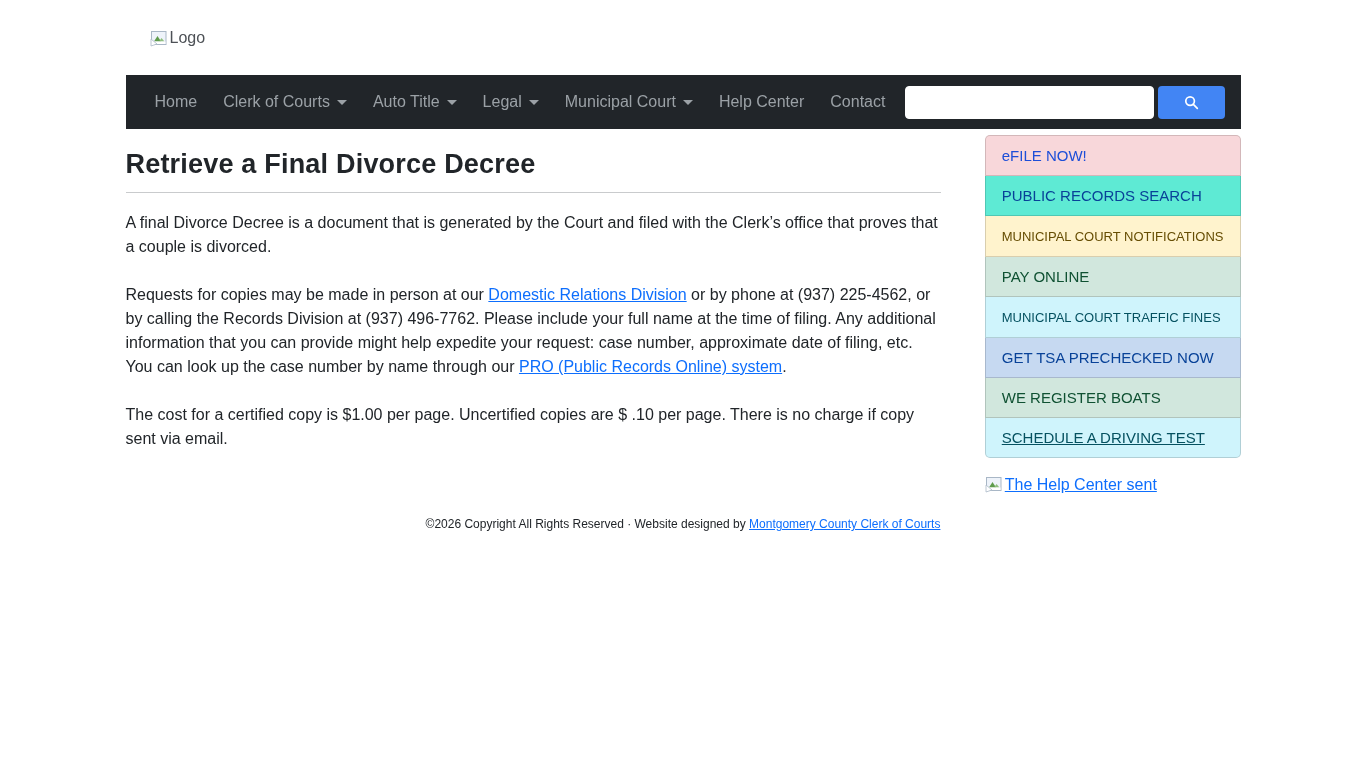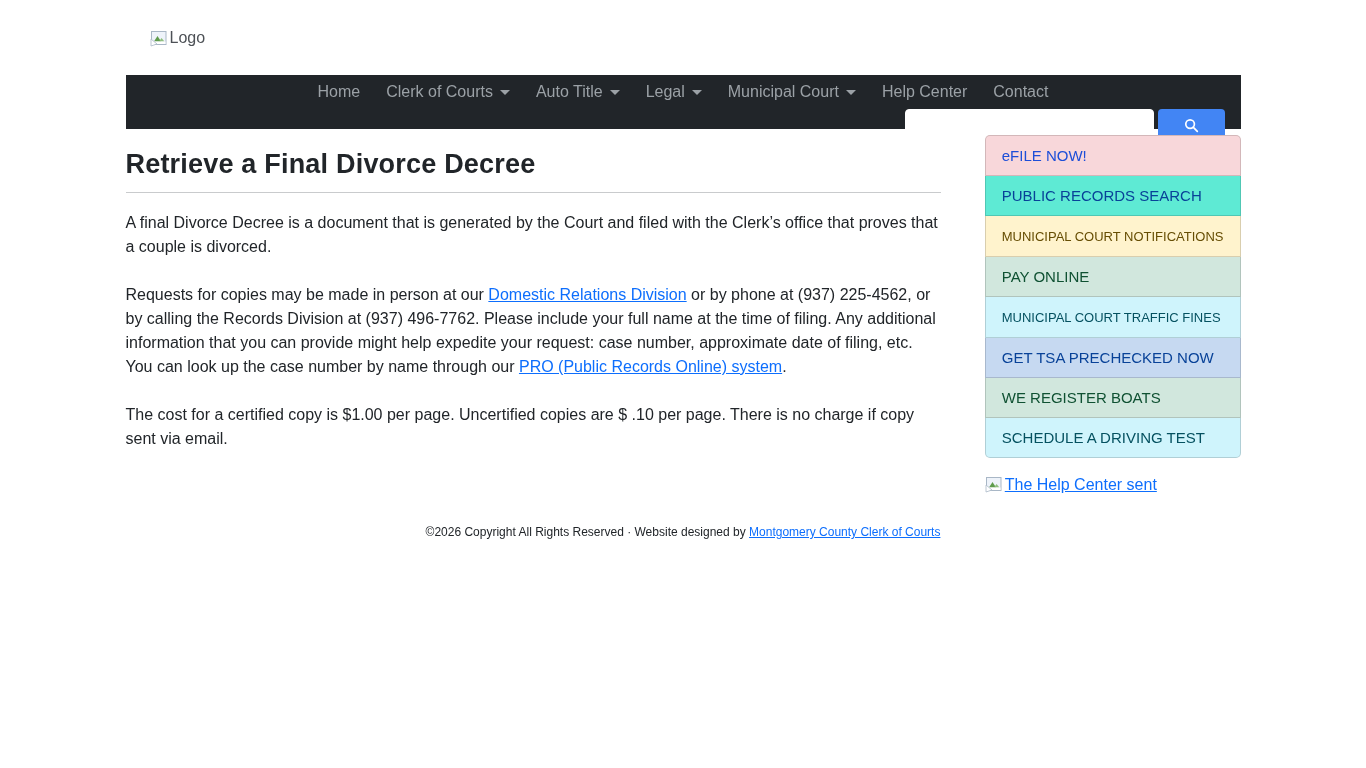--- a/index.html
+++ b/index.html
@@ -24,21 +24,20 @@
   .broken-img{display:inline-flex;align-items:flex-end;gap:2px;text-decoration:none;}
   .broken-img svg{flex:0 0 auto;}
   .logo-alt{color:#4d5156;font-size:16px;}
 
   
   .navbar{
     background:var(--navbar-bg);
     height:54px;
     display:flex;align-items:center;
     padding:0 16px;
-    flex-direction:column;
   }
   .nav-items{display:flex;align-items:center;}
   .nav-link{
     color:var(--nav-link);
     text-decoration:none;
     font-size:16px;
     padding:8px 13px;
     display:inline-flex;align-items:center;white-space:nowrap;
   }
   .caret{
@@ -83,21 +82,21 @@
   .side-link:last-child{border-radius:0 0 5px 5px;}
   .side-link.small{font-size:13px;line-height:19px;padding:11px 16px 10px 16px;}
 
   .help-logo-link{
     margin-top:18px;display:inline-flex;align-items:center;gap:2px;
     color:var(--link-color);text-decoration:underline;font-size:16px;
   }
 
   
   .site-footer{
-    text-align:center;margin-top:28px;font-size:12px;color:#212529;
+    text-align:center;margin-top:20px;font-size:12px;color:#212529;
   }
   .site-footer a{color:var(--link-color);text-decoration:underline;}
 </style>
 </head>
 <body>
 
 <div class="container">
 
   <div class="topbar">
     <span class="broken-img">
@@ -172,21 +171,21 @@
 
     <div class="side-col">
       <div class="side-list">
           <a class="side-link" href="#" style="background: rgb(248, 215, 218); color: #1d4ed8;">eFILE NOW!</a>
           <a class="side-link" href="#" style="background: #5eead4; color: rgb(8, 66, 152);">PUBLIC RECORDS SEARCH</a>
           <a class="side-link small" href="#" style="background: rgb(255, 243, 205); color: rgb(102, 77, 3);">MUNICIPAL COURT NOTIFICATIONS</a>
           <a class="side-link" href="#" style="background: rgb(209, 231, 221); color: rgb(15, 81, 50);">PAY ONLINE</a>
           <a class="side-link small" href="#" style="background: rgb(207, 244, 252); color: rgb(5, 81, 96);">MUNICIPAL COURT TRAFFIC FINES</a>
           <a class="side-link" href="#" style="background: rgb(198, 217, 241); color: rgb(8, 66, 152);">GET TSA PRECHECKED NOW</a>
           <a class="side-link" href="#" style="background: rgb(209, 231, 221); color: rgb(15, 81, 50);">WE REGISTER BOATS</a>
-          <a class="side-link" href="#" style="background: rgb(207, 244, 252); color: rgb(5, 81, 96);">SCHEDULE A DRIVING TEST</a>
+          <a class="side-link" href="#" style="background: rgb(207, 244, 252); color: rgb(5, 81, 96); text-decoration: underline;">SCHEDULE A DRIVING TEST</a>
         </div>
       <a class="help-logo-link" href="#">
         <svg width="18" height="16" viewBox="0 0 18 16">
           <rect x="1.5" y="0.5" width="14.5" height="13" fill="#eef3fa" stroke="#a9b7c6"></rect>
           <polygon points="4,10.5 7.5,5 11,10.5" fill="#5e9b4c"></polygon>
           <polygon points="9,10.5 11.5,7 14.5,10.5" fill="#8fbf7f"></polygon>
           <rect x="2" y="10.5" width="13.5" height="2.5" fill="#ffffff"></rect>
           <polygon points="1,15 7,13 1,8" fill="#ffffff" stroke="#a9b7c6" stroke-width="0.8"></polygon>
         </svg>
         <span>The Help Center sent</span>

